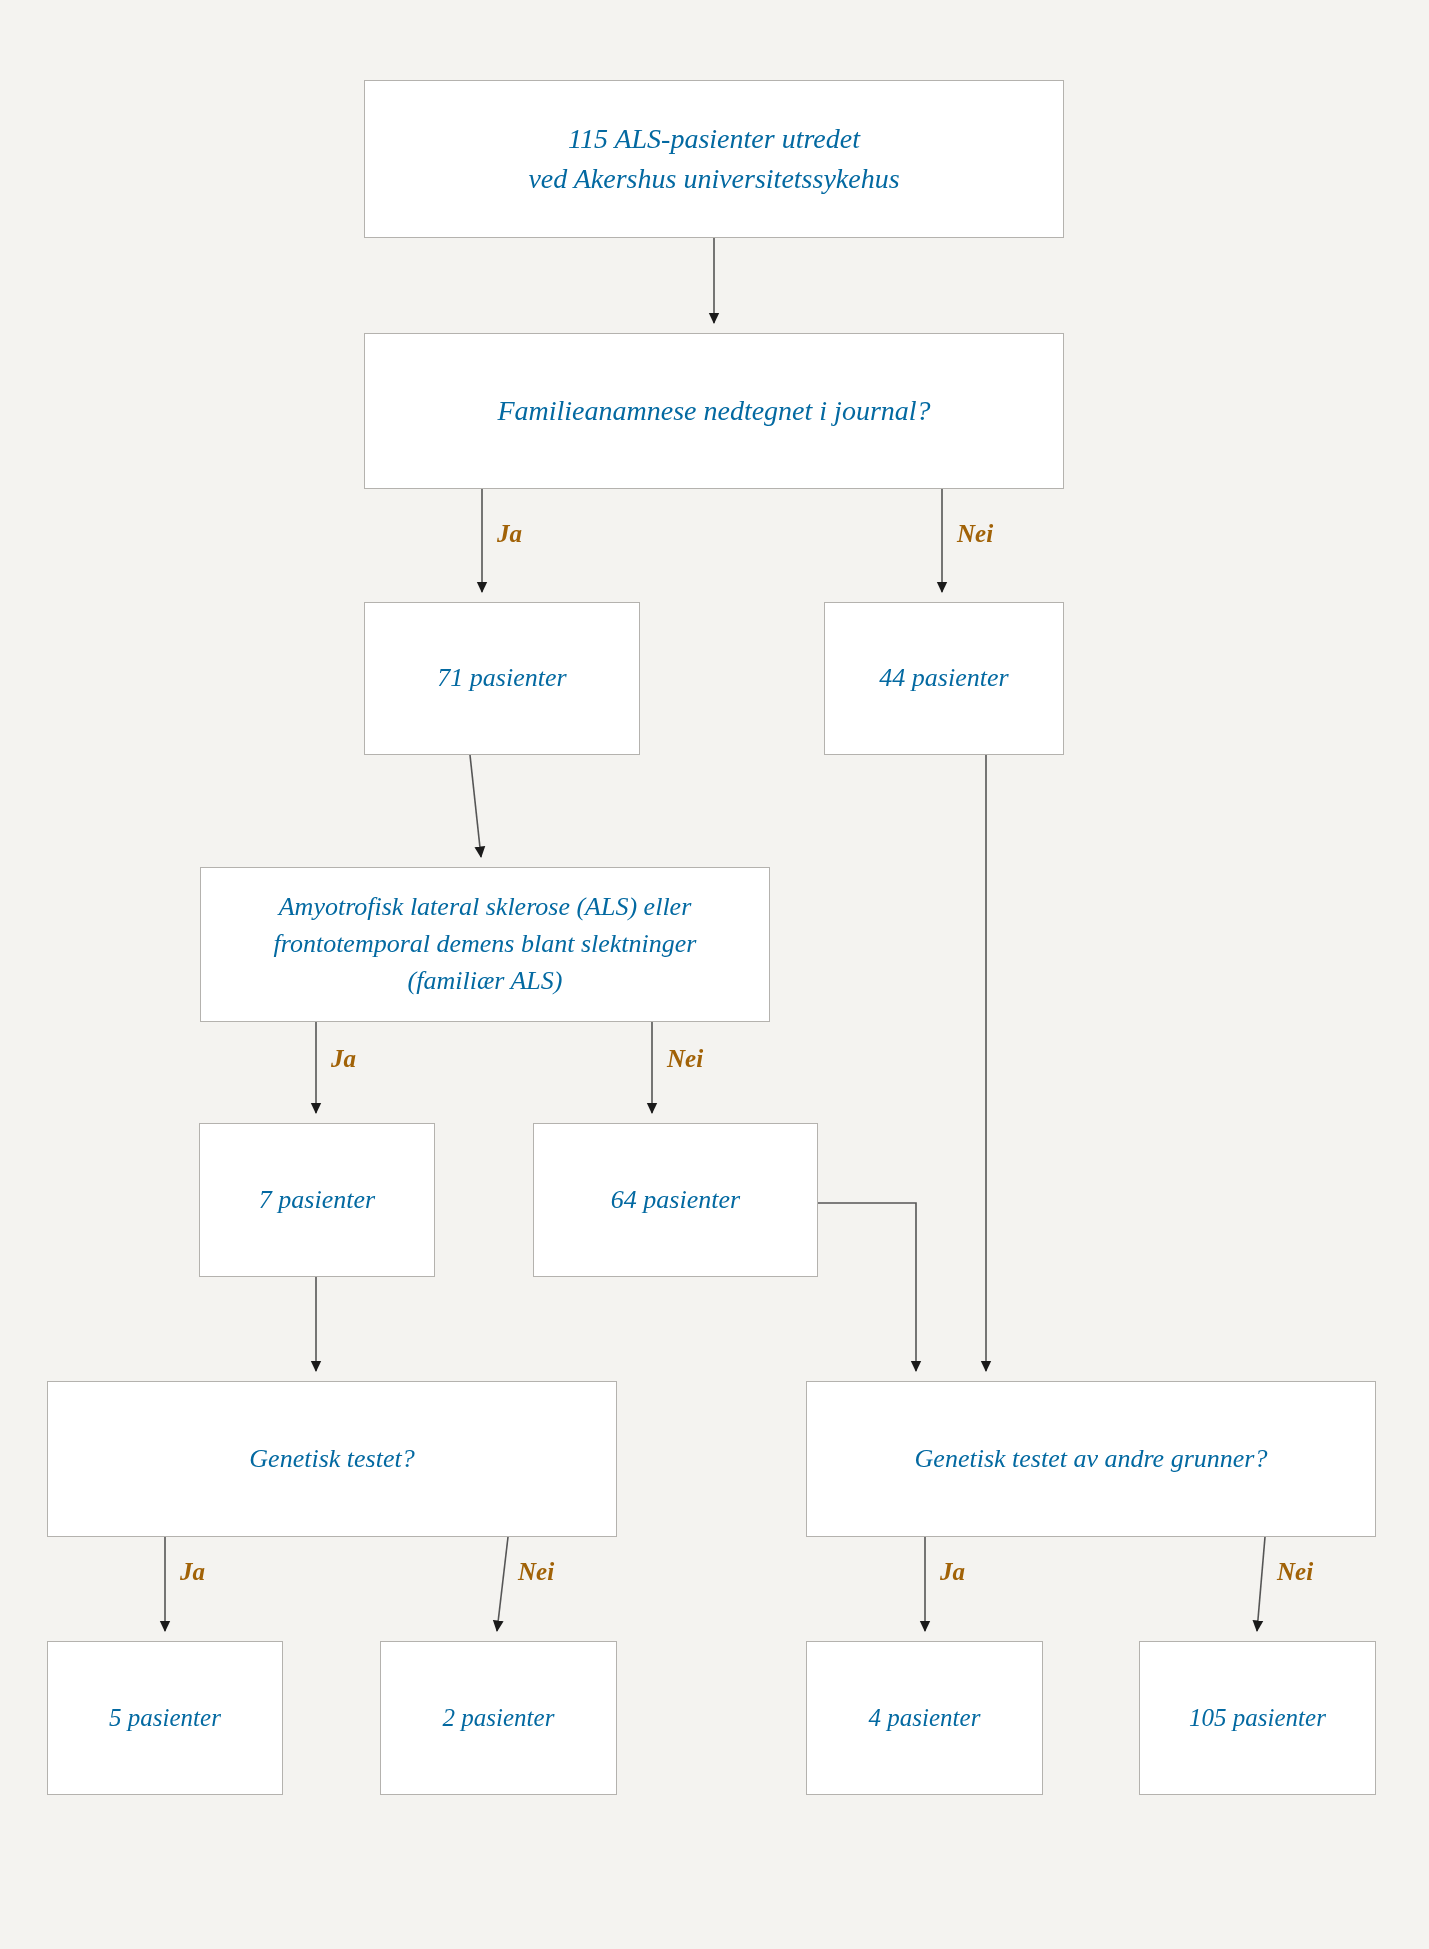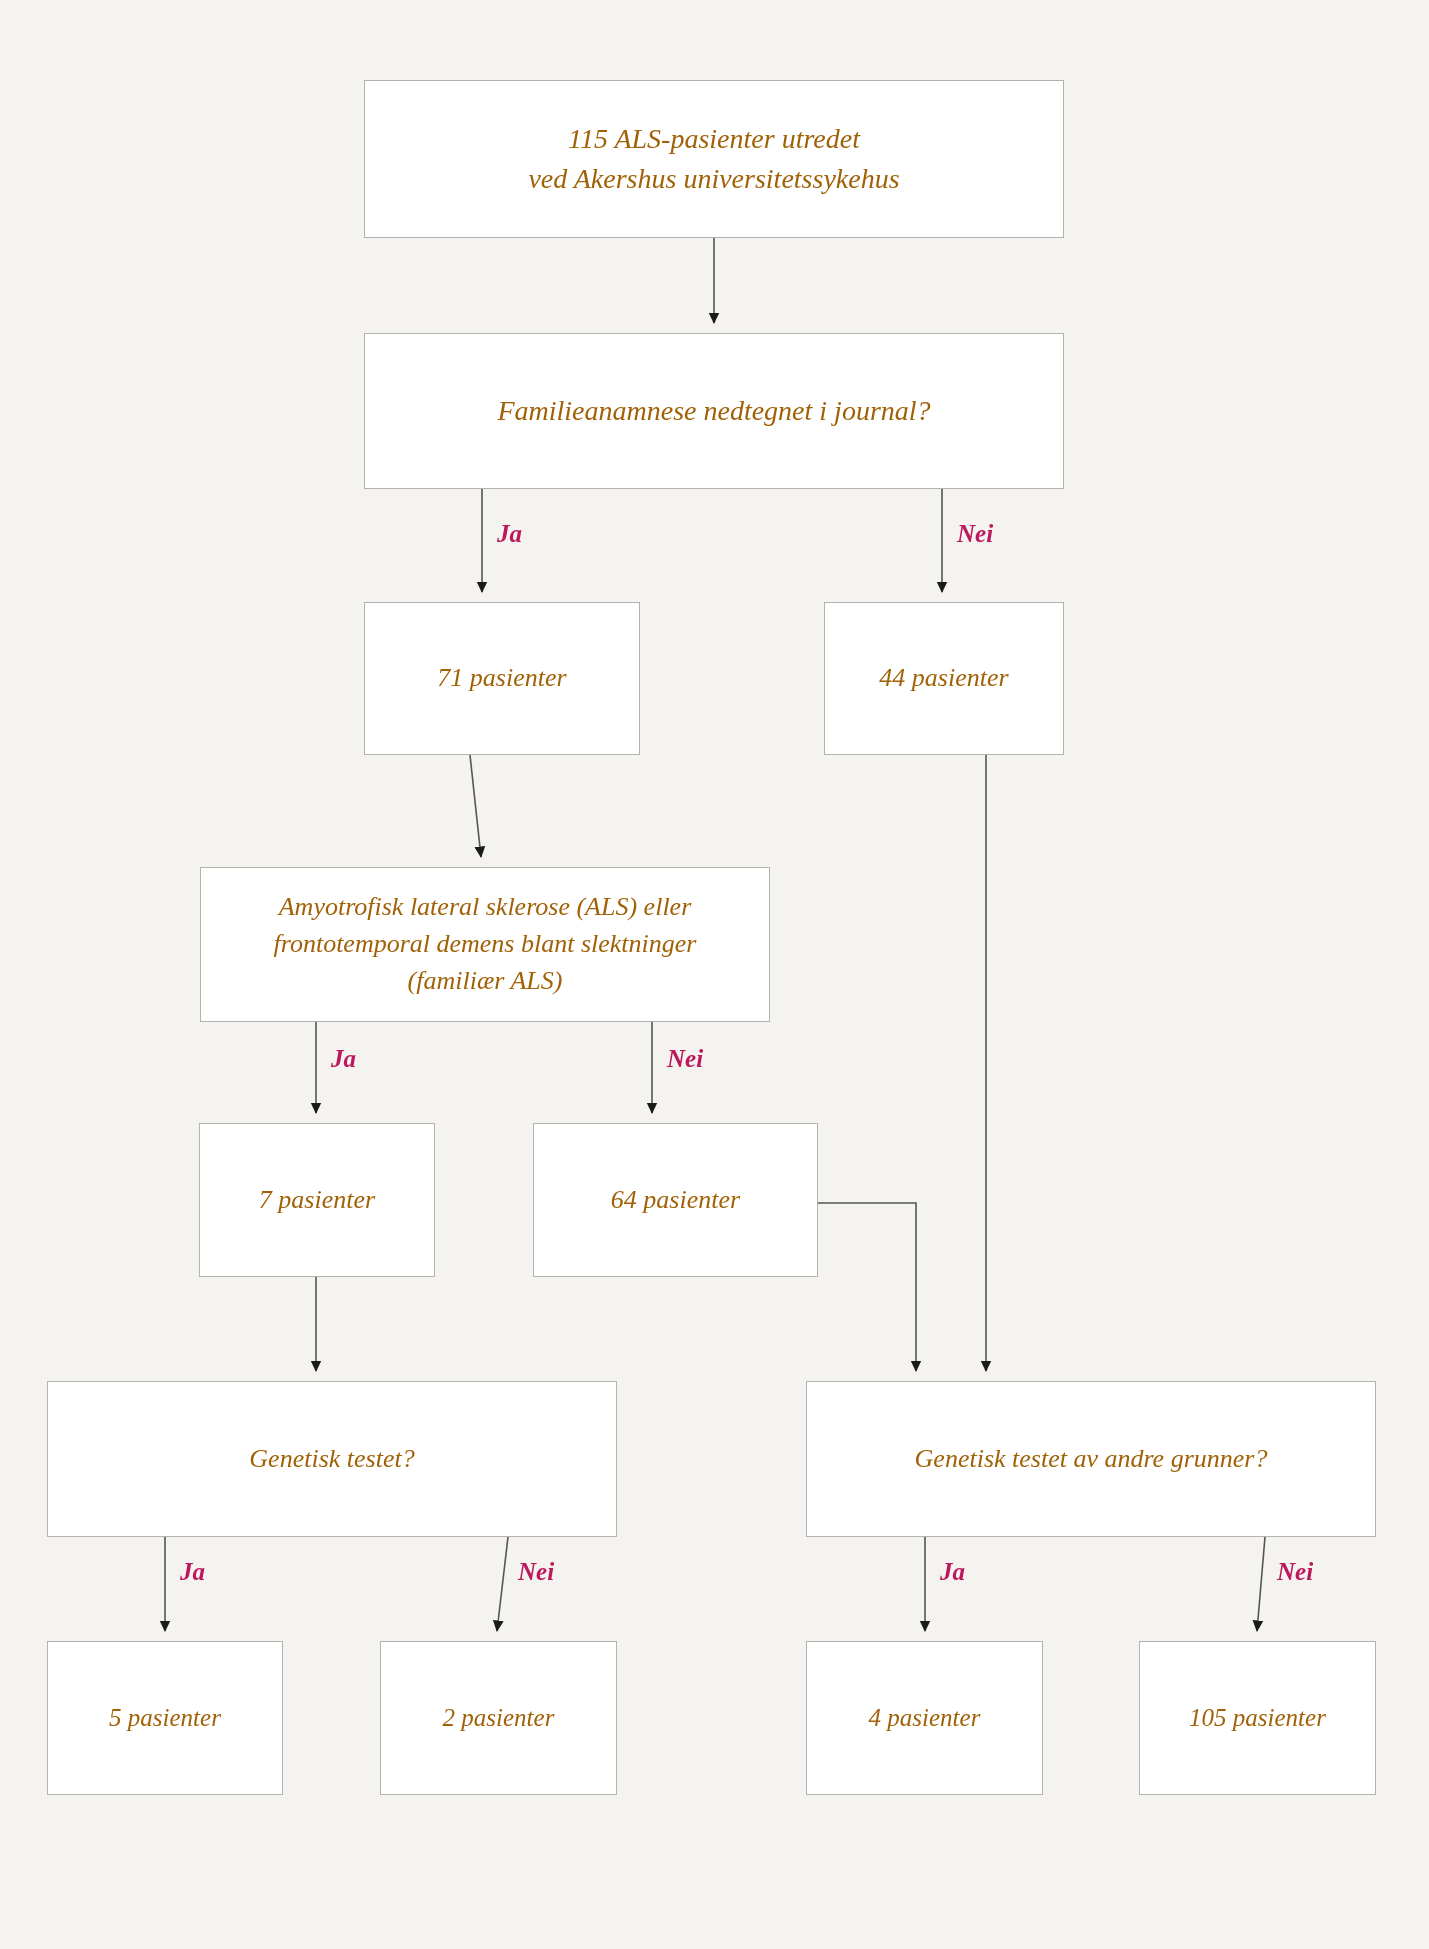--- a/index.html
+++ b/index.html
@@ -33,34 +33,34 @@
     background: #ffffff;
     border: 1px solid #b4b2ae;
     display: flex;
     align-items: center;
     justify-content: center;
     text-align: center;
     z-index: 2;
   }
   .node .node-text {
     font-style: italic;
-    color: #a16207;
+    color: #0369a1;
     line-height: 1.42;
     padding: 0 14px;
     white-space: pre-line;
   }
   .t-28 { font-size: 28px; }
   .t-26 { font-size: 26px; }
   .t-25 { font-size: 25px; }
   .edge-label {
     position: absolute;
     font-style: italic;
     font-weight: bold;
     font-size: 25px;
-    color: #be185d;
+    color: #a16207;
     z-index: 3;
     white-space: nowrap;
   }
 </style>
 </head>
 <body>
 
 <div id="canvas">
 
   <svg id="svg-layer" viewBox="0 0 1429 1949" xmlns="http://www.w3.org/2000/svg">

